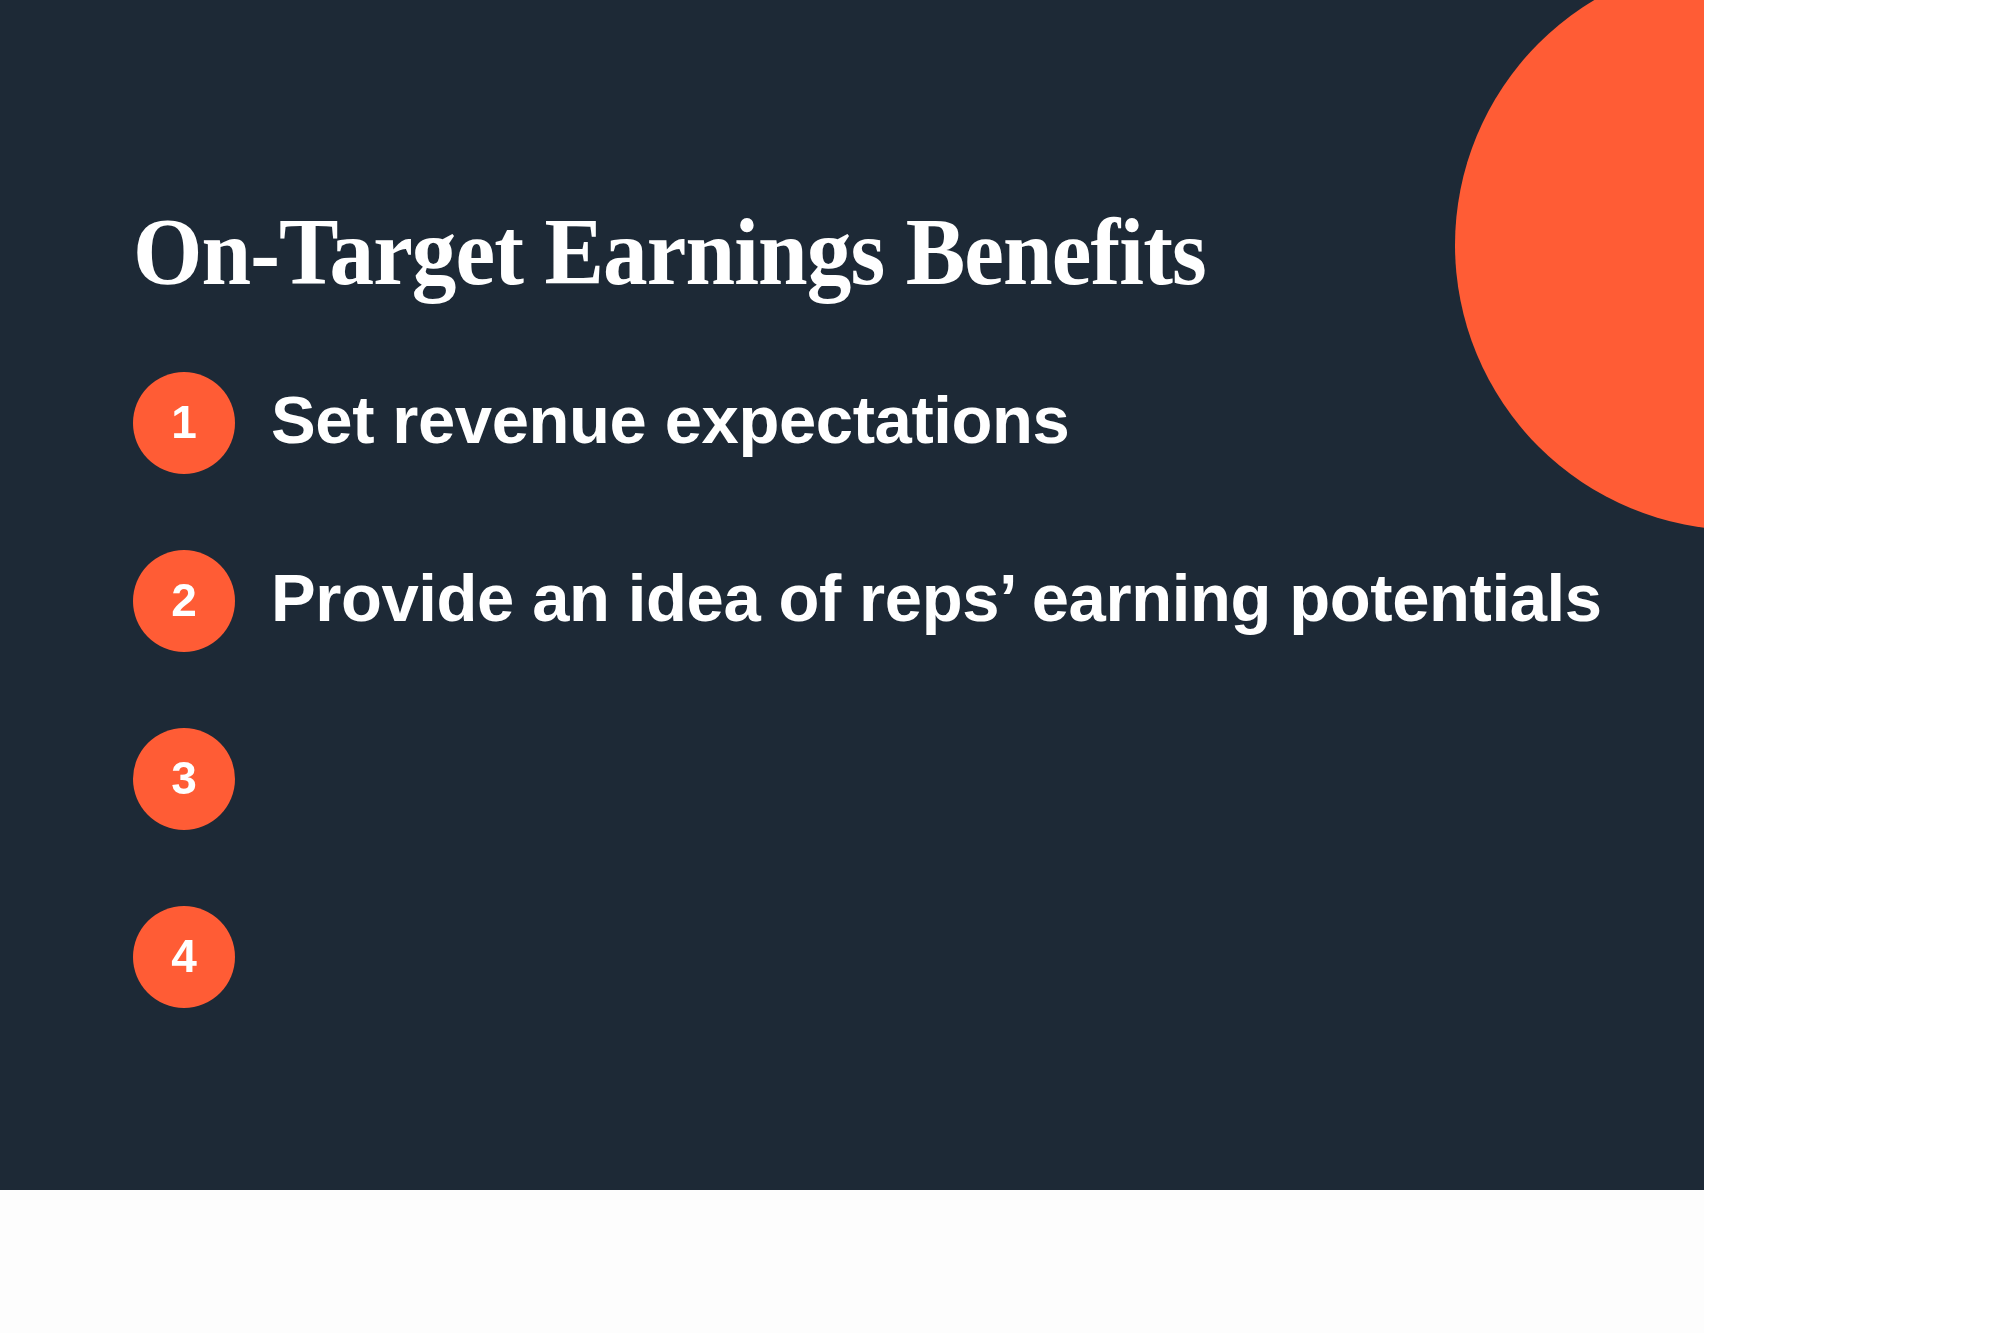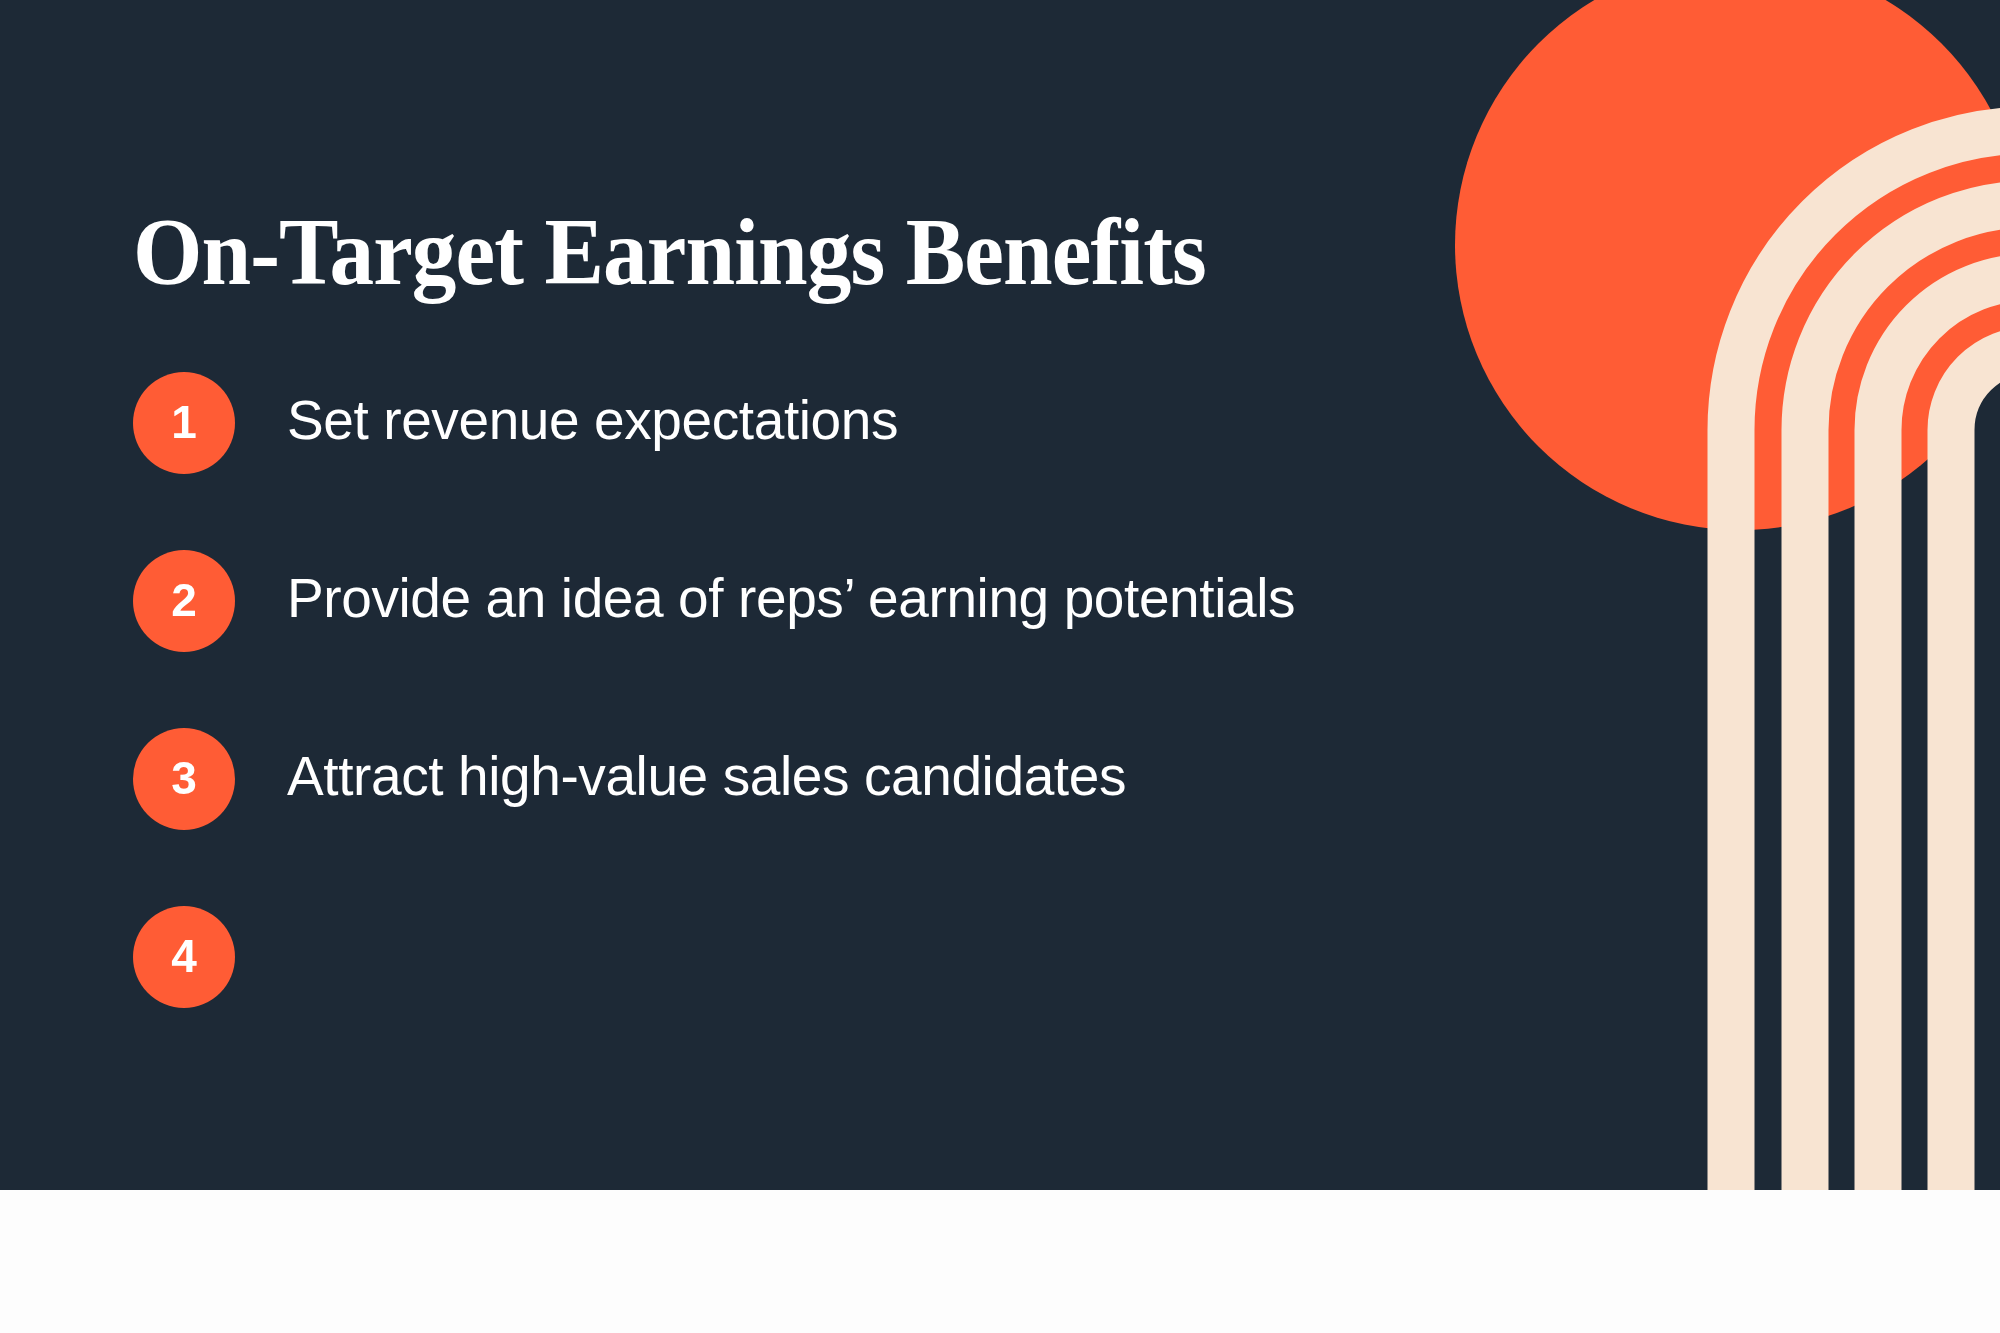--- a/index.html
+++ b/index.html
@@ -4,21 +4,21 @@
 <style>
   html,body{margin:0;padding:0;}
   body{
     width:2000px;height:1333px;
     background:#ffffff;
     font-family:"Liberation Sans", sans-serif;
     overflow:hidden;
   }
   .canvas{
     position:relative;
-    width:2000px;height:1333px;
+    width:1704px;height:1333px;
     background:#a3a3a3;
     overflow:hidden;
   }
   
   .panel{
     position:absolute;left:0;top:0;
     width:2000px;height:1190px;
     background:#1d2936;
     overflow:hidden;
   }
@@ -66,25 +66,25 @@
     justify-content:center;
     font-family:"Liberation Sans", sans-serif;
     font-weight:700;
     font-size:46px;
     line-height:1;
     box-sizing:border-box;
     padding-bottom:2px;
   }
   .row-text{
     flex:1 1 auto;
-    margin-left:52px;
+    margin-left:36px;
     color:#ffffff;
     font-family:"Liberation Sans", sans-serif;
-    font-weight:400;
-    font-size:55px;
+    font-weight:700;
+    font-size:67px;
     line-height:64px;
     letter-spacing:-0.4px;
     padding-top:16px;
     white-space:pre-line;
   }
   .row.two-line .row-text{padding-top:8px;}
   
   .footer{
     position:absolute;
     left:0;top:1190px;
@@ -120,21 +120,20 @@
         <div class="row-text">Set revenue expectations</div>
       </div>
 
       <div class="row">
         <div class="badge">2</div>
         <div class="row-text">Provide an idea of reps’ earning potentials</div>
       </div>
 
       <div class="row">
         <div class="badge">3</div>
-        <div class="row-text">Attract high-value sales candidates</div>
       </div>
 
       <div class="row two-line">
         <div class="badge">4</div>
       </div>
 
     </div>
   </div>
 
   <div class="footer">

